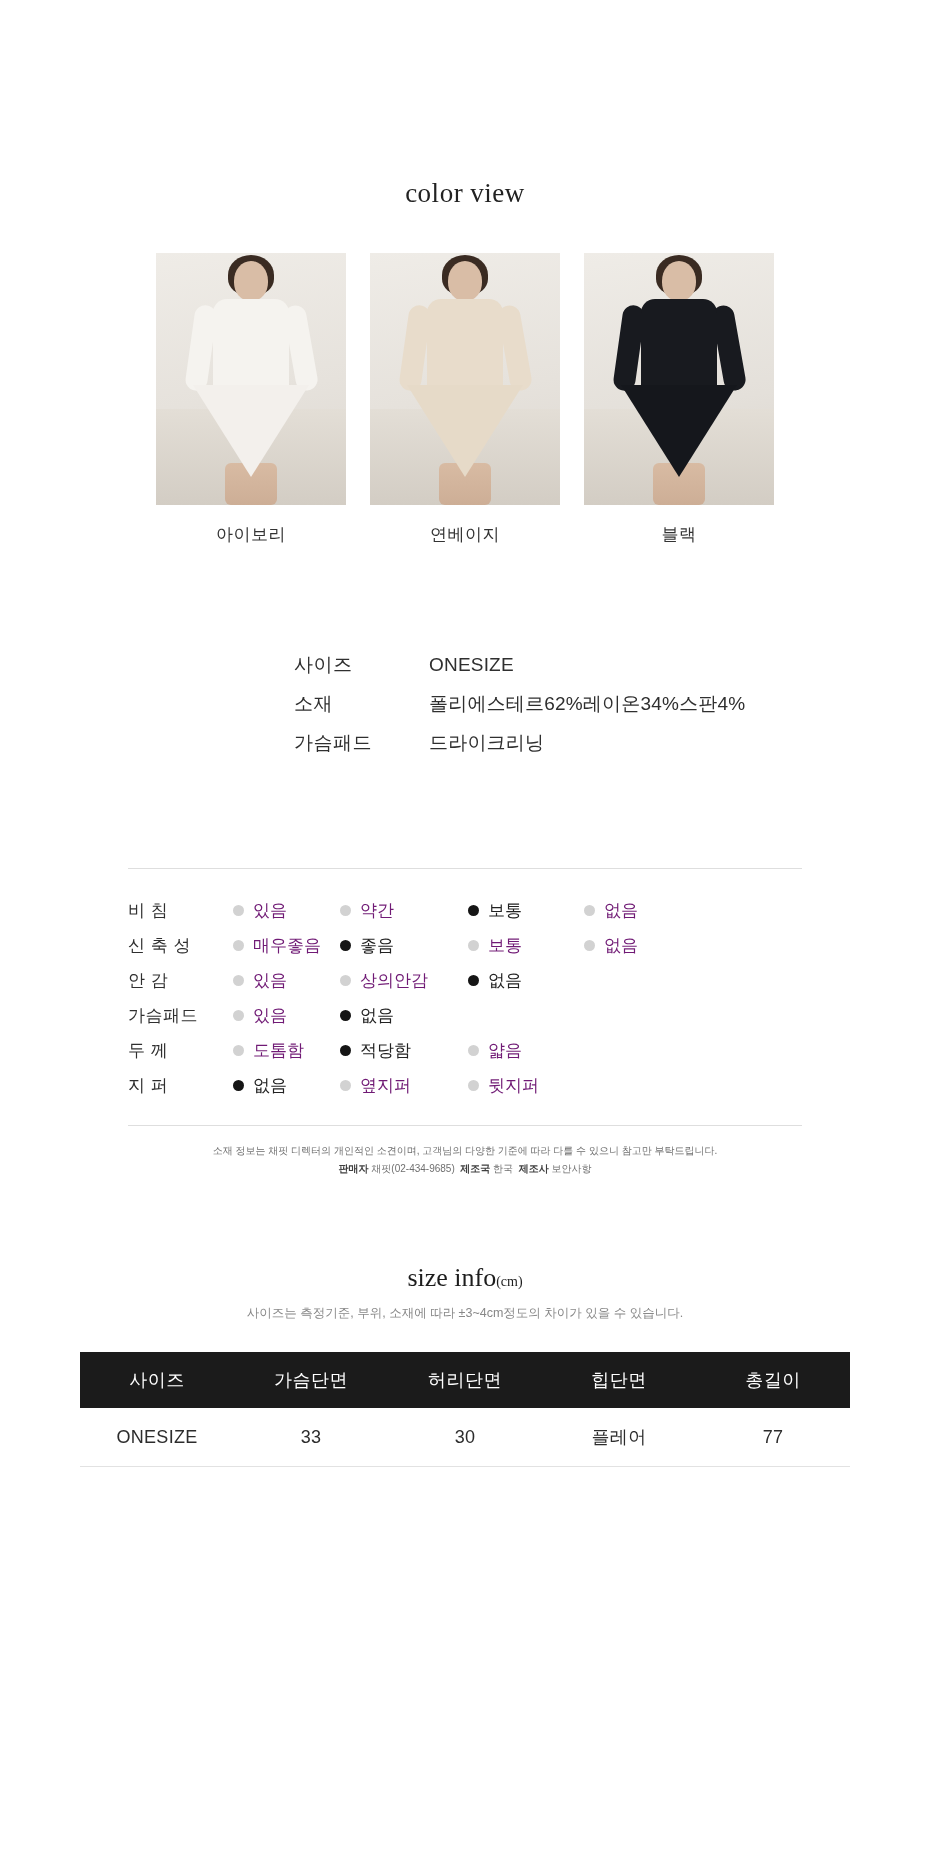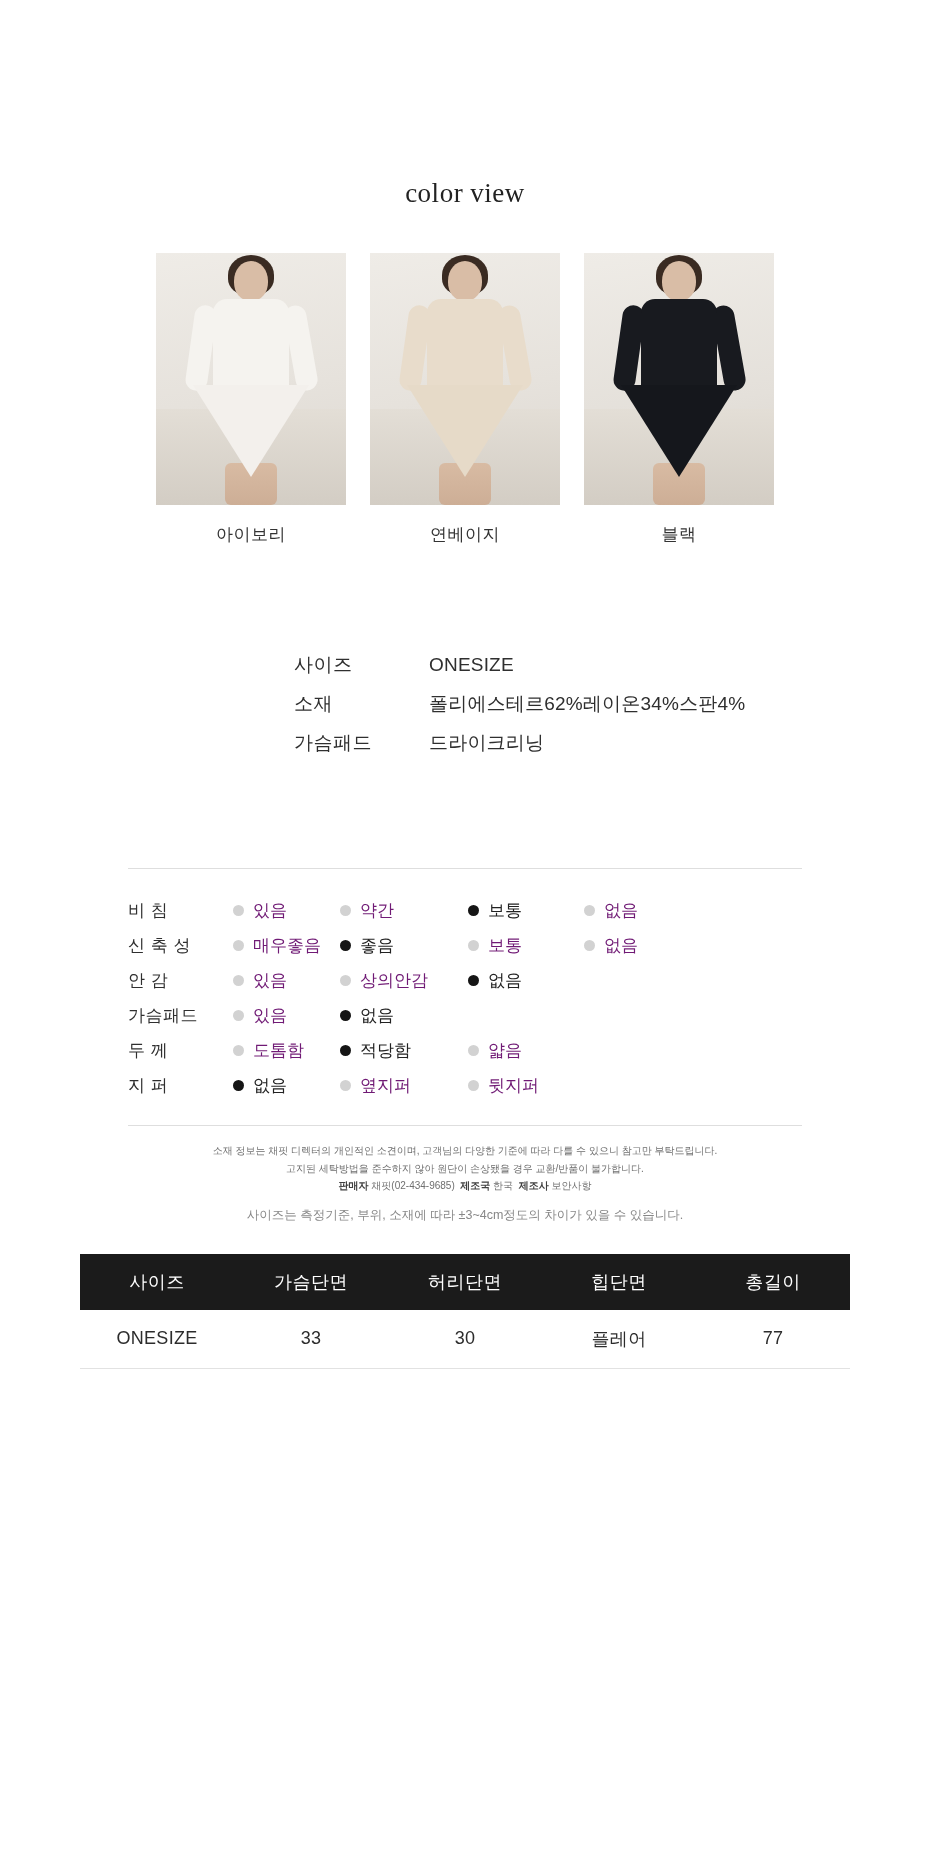--- a/index.html
+++ b/index.html
@@ -378,32 +378,34 @@
         <td class="col-3"><span class="opt"><i class="dot"></i><span>뒷지퍼</span></span></td>
         <td></td>
       </tr>
     </tbody>
       </table>
 
     <hr class="hr-bot">
 
     <div class="notes">
       <div>소재 정보는 채핏 디렉터의 개인적인 소견이며, 고객님의 다양한 기준에 따라 다를 수 있으니 참고만 부탁드립니다.</div>
-      <div>고지된 세탁방법을 준수하지 않아 원단이 손상됐을 경우 교환/반품이 불가합니다.</div>
       <div>
         <b>판매자</b>
         <span>채핏(02-434-9685)</span>&nbsp;
         <b>제조국</b>
         <span>한국</span>&nbsp;
         <b>제조사</b>
         <span>보안사항</span>
       </div>
     </div>
   </div>
 
+  <div class="sizeinfo-title">
+    <span>size info</span><span class="cm">(cm)</span>
+  </div>
   <div class="sizeinfo-sub">사이즈는 측정기준, 부위, 소재에 따라 ±3~4cm정도의 차이가 있을 수 있습니다.</div>
 
   <div class="size-table-wrap">
     <table class="size-table">
       <thead>
         <tr>
           <th>사이즈</th>
           <th>가슴단면</th>
           <th>허리단면</th>
           <th>힙단면</th>

